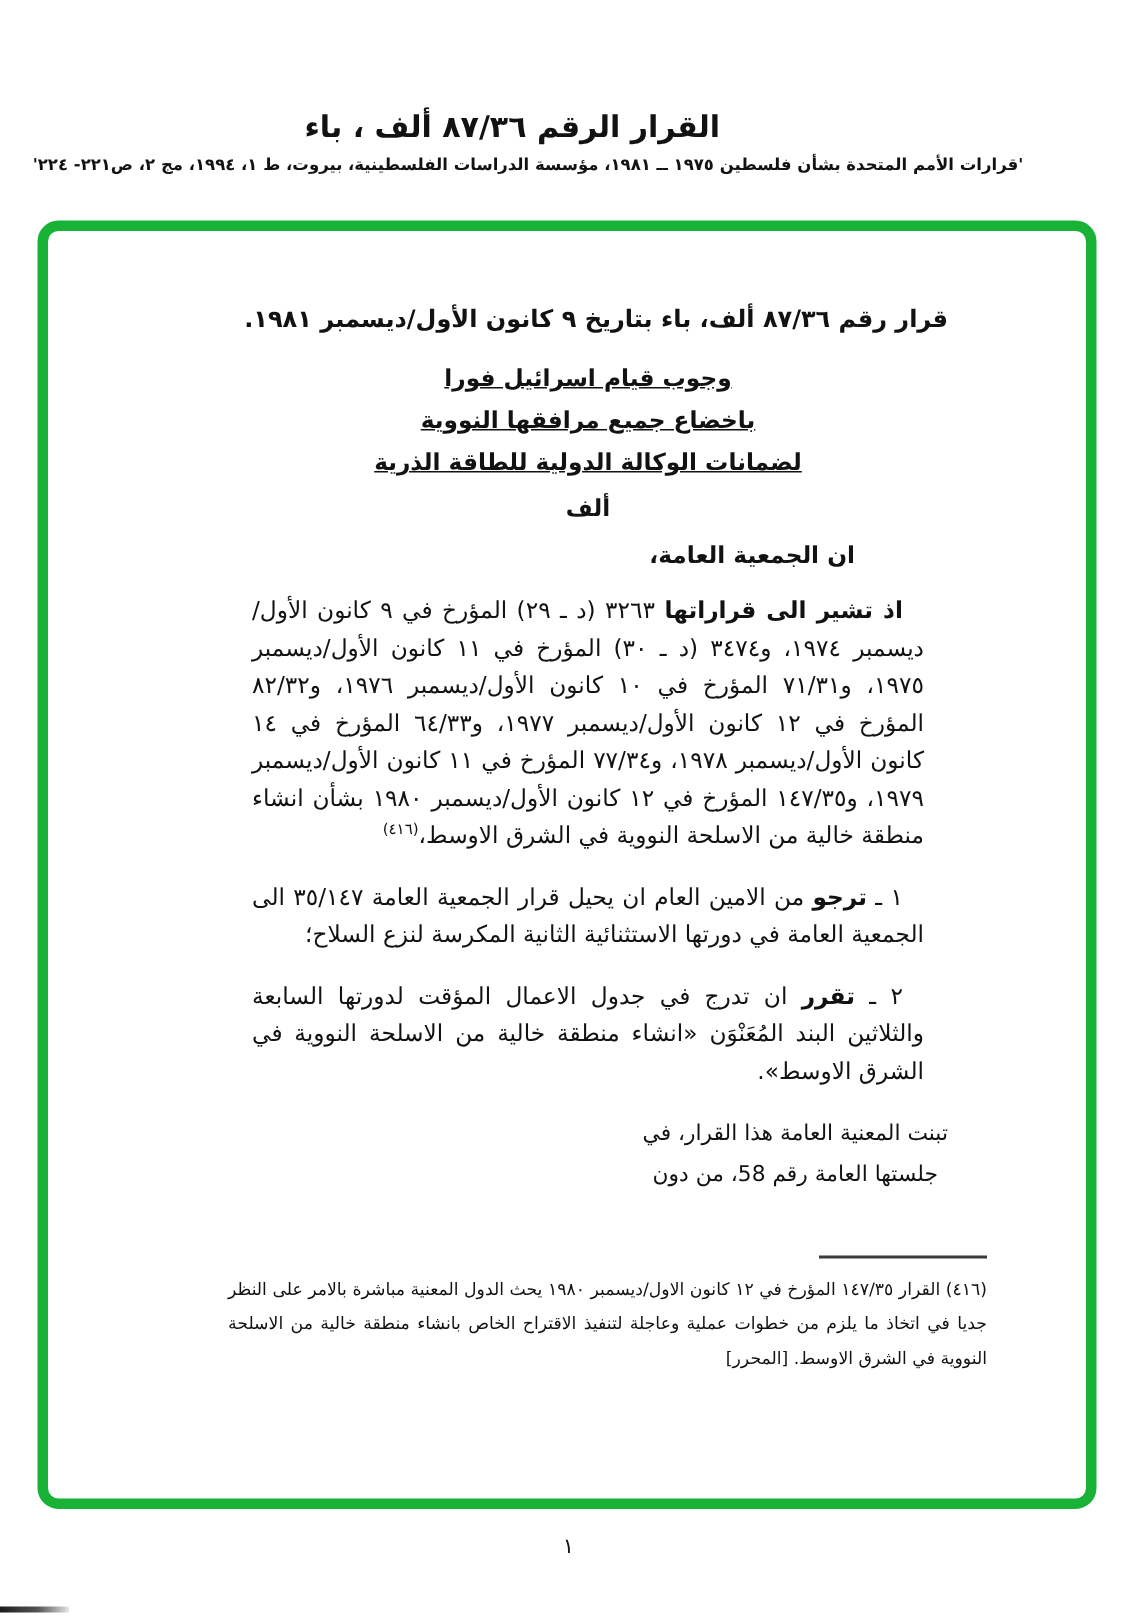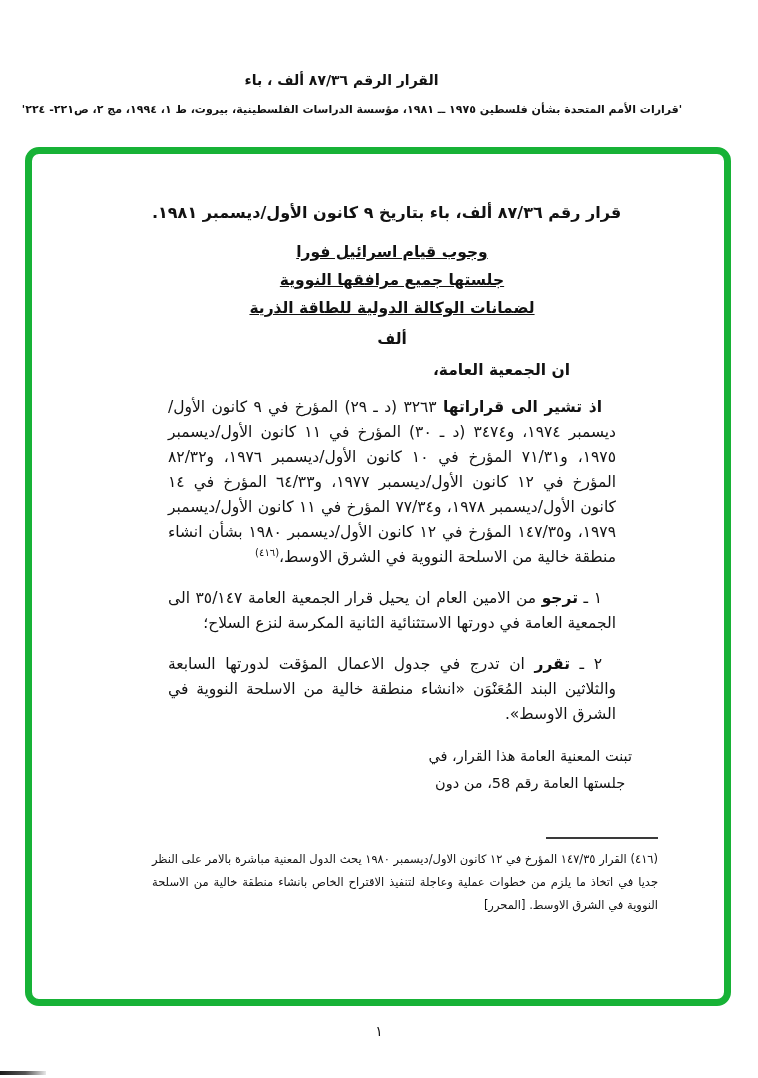--- a/index.html
+++ b/index.html
@@ -5,38 +5,38 @@
   html,body { margin:0; padding:0; }
   body {
     width:758px; height:1078px; position:relative;
     background:#ffffff; color:#121212;
     font-family:"DejaVu Sans", sans-serif;
     overflow:hidden;
   }
   .header-title {
     position:absolute; top:72px; left:0; width:683px;
     text-align:center; direction:rtl;
-    font-weight:bold; font-size:14px; letter-spacing:0.2px;
+    font-weight:bold; font-size:20px; letter-spacing:0.2px;
   }
   .header-source {
     position:absolute; top:103px; left:0; width:704px;
     text-align:center; direction:rtl;
     font-weight:bold; font-size:11px;
   }
   .frame {
     position:absolute; left:25px; top:147px;
     width:692px; height:845px;
     border:7px solid #17b236; border-radius:14px;
     background:transparent;
   }
   .content {
     position:absolute; left:152px; top:203px; width:480px;
     direction:rtl; font-size:15.5px;
   }
-  .doc-title { text-align:left; font-weight:bold; font-size:16px; margin:0 0 16px 0; }
+  .doc-title { text-align:right; font-weight:bold; font-size:16px; margin:0 0 16px 0; }
   .doc-subtitle { margin:0 0 2px 0; }
   .doc-subtitle .sub-line { text-align:center; font-weight:bold; font-size:15.5px; line-height:28px;text-decoration:underline; }
   .section-label { text-align:center; font-weight:bold; font-size:15.5px; margin:8px 0 13px 0; }
   .opening { font-weight:bold; padding-right:62px; margin:0 0 3px 0; }
   p.par { margin:16px; text-align:justify; text-indent:14px; line-height:25px; }
   p.par.spaced { margin-top:6px; }
   .lead { font-weight:bold; }
   sup.fn-ref { font-size:10px; line-height:0; }
   .adoption { margin-top:13px; width:fit-content; text-align:center; line-height:27px; font-size:14.5px; }
   .adoption .adopt-line { white-space:nowrap; }
@@ -53,21 +53,21 @@
 <div class="header-title">القرار الرقم ٨٧/٣٦ ألف ، باء</div>
 <div class="header-source">'قرارات الأمم المتحدة بشأن فلسطين ١٩٧٥ ــ ١٩٨١، مؤسسة الدراسات الفلسطينية، بيروت، ط ١، ١٩٩٤، مج ٢، ص٢٢١- ٢٢٤'</div>
 
 <div class="frame"></div>
 
 <div class="content">
   <div class="doc-title">قرار رقم ٨٧/٣٦ ألف، باء بتاريخ ٩ كانون الأول/ديسمبر ١٩٨١.</div>
 
   <div class="doc-subtitle">
     <div class="sub-line">وجوب قيام اسرائيل فورا</div>
-    <div class="sub-line">جلستها جميع مرافقها النووية</div>
+    <div class="sub-line">باخضاع جميع مرافقها النووية</div>
     <div class="sub-line">لضمانات الوكالة الدولية للطاقة الذرية</div>
   </div>
 
   <div class="section-label">ألف</div>
 
   <div class="opening">ان الجمعية العامة،</div>
 
   <p class="par"><span class="lead">اذ تشير الى قراراتها</span><span> ٣٢٦٣ (د ـ ٢٩) المؤرخ في ٩ كانون الأول/ديسمبر ١٩٧٤، و٣٤٧٤ (د ـ ٣٠) المؤرخ في ١١ كانون الأول/ديسمبر ١٩٧٥، و٧١/٣١ المؤرخ في ١٠ كانون الأول/ديسمبر ١٩٧٦، و٨٢/٣٢ المؤرخ في ١٢ كانون الأول/ديسمبر ١٩٧٧، و٦٤/٣٣ المؤرخ في ١٤ كانون الأول/ديسمبر ١٩٧٨، و٧٧/٣٤ المؤرخ في ١١ كانون الأول/ديسمبر ١٩٧٩، و١٤٧/٣٥ المؤرخ في ١٢ كانون الأول/ديسمبر ١٩٨٠ بشأن انشاء منطقة خالية من الاسلحة النووية في الشرق الاوسط،</span><sup class="fn-ref">(٤١٦)</sup></p>
 
   <p class="par spaced"><span>١ ـ </span><span class="lead">ترجو</span><span> من الامين العام ان يحيل قرار الجمعية العامة ٣٥/١٤٧ الى الجمعية العامة في دورتها الاستثنائية الثانية المكرسة لنزع السلاح؛</span></p>

